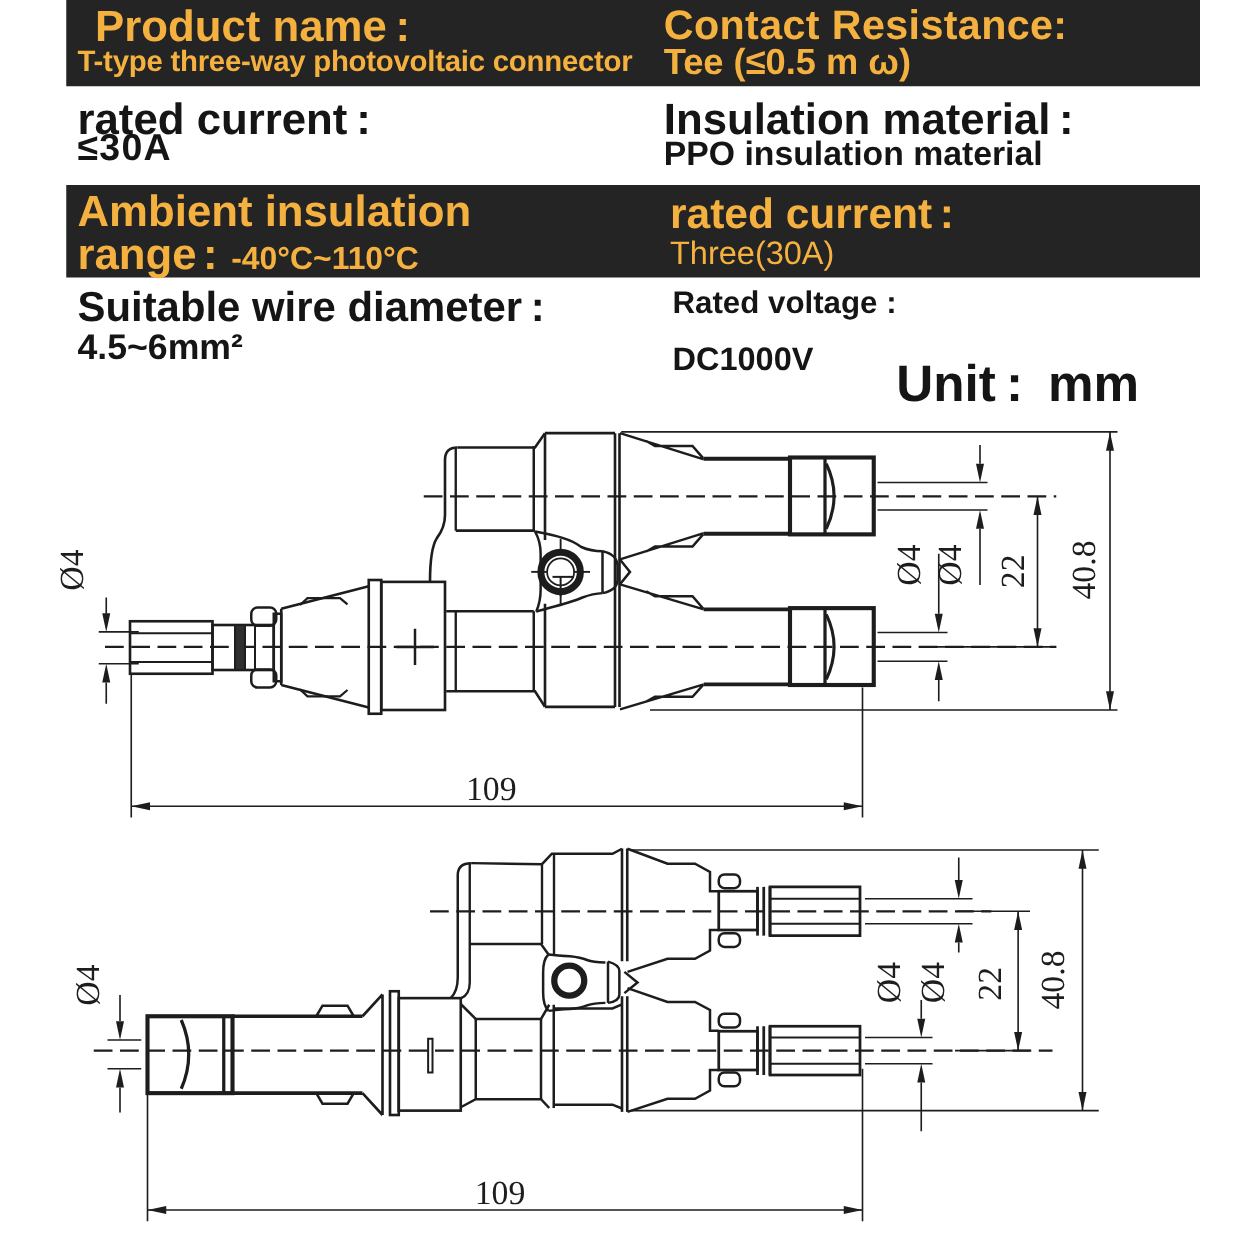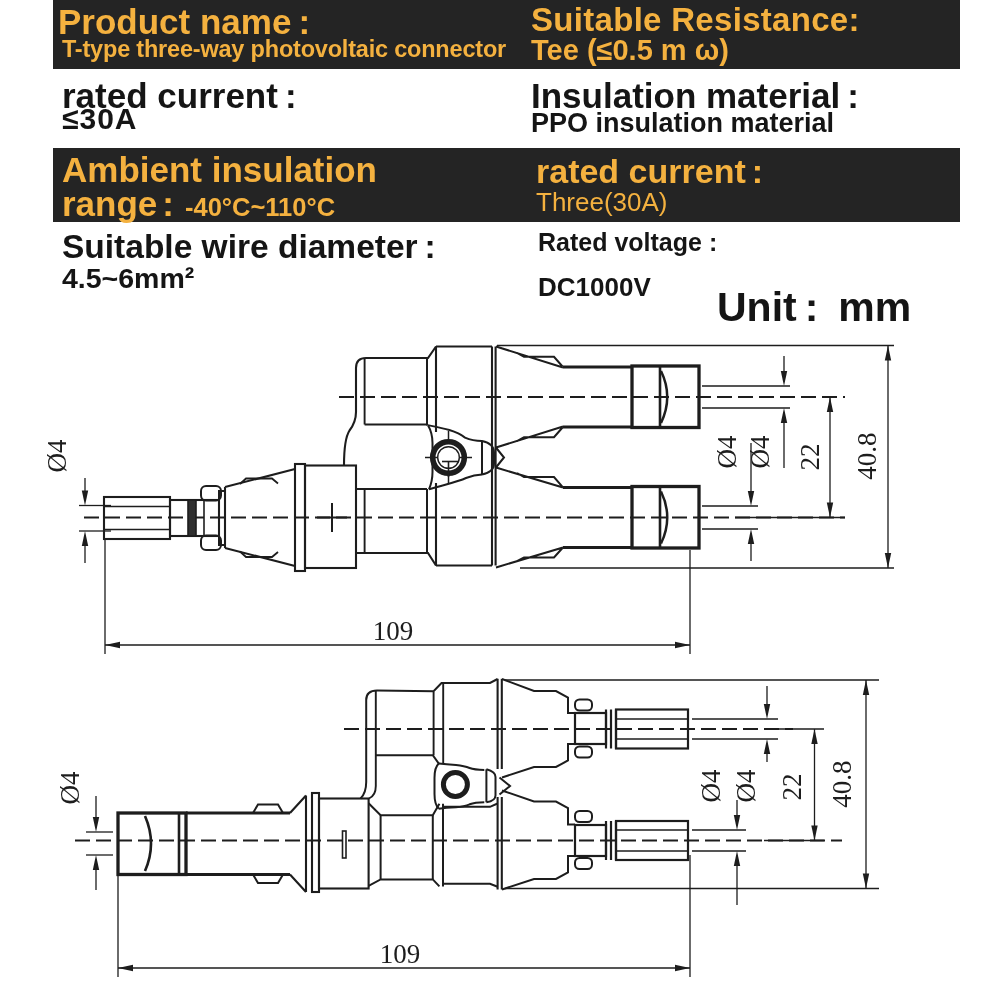--- a/index.html
+++ b/index.html
@@ -8,25 +8,25 @@
   .abs{position:absolute;}
   .band{background:#242424;}
   .org{color:#f4b13f;}
   .blk{color:#151515;}
 </style>
 </head>
 <body>
 
 <div class="abs band" style="left:53px;top:0;width:907px;height:69px;"></div>
 
-<div class="abs org" style="left:58px;top:2px;font-size:35px;font-weight:bold;">Product name<span style="margin-left:7px;">:</span></div>
+<div class="abs org" style="left:76px;top:2px;font-size:35px;font-weight:bold;">Product name<span style="margin-left:7px;">:</span></div>
 
 <div class="abs org" style="left:62px;top:36px;font-size:23.5px;font-weight:bold;letter-spacing:-0.2px;">T-type three-way photovoltaic connector</div>
 
-<div class="abs org" style="left:531px;top:1px;font-size:33px;font-weight:bold;letter-spacing:0.3px;">Suitable Resistance:</div>
+<div class="abs org" style="left:531px;top:1px;font-size:33px;font-weight:bold;letter-spacing:0.3px;">Contact Resistance:</div>
 
 <div class="abs org" style="left:531px;top:34px;font-size:29px;font-weight:bold;">Tee (≤0.5 m ω)</div>
 
 <div class="abs blk" style="left:62px;top:76px;font-size:35px;font-weight:bold;">rated current<span style="margin-left:7px;">:</span></div>
 
 <div class="abs blk" style="left:62px;top:102px;font-size:30px;font-weight:bold;letter-spacing:1px;">≤30A</div>
 
 <div class="abs blk" style="left:531px;top:76px;font-size:35px;font-weight:bold;">Insulation material<span style="margin-left:7px;">:</span></div>
 
 <div class="abs blk" style="left:531px;top:108px;font-size:27px;font-weight:bold;">PPO insulation material</div>

